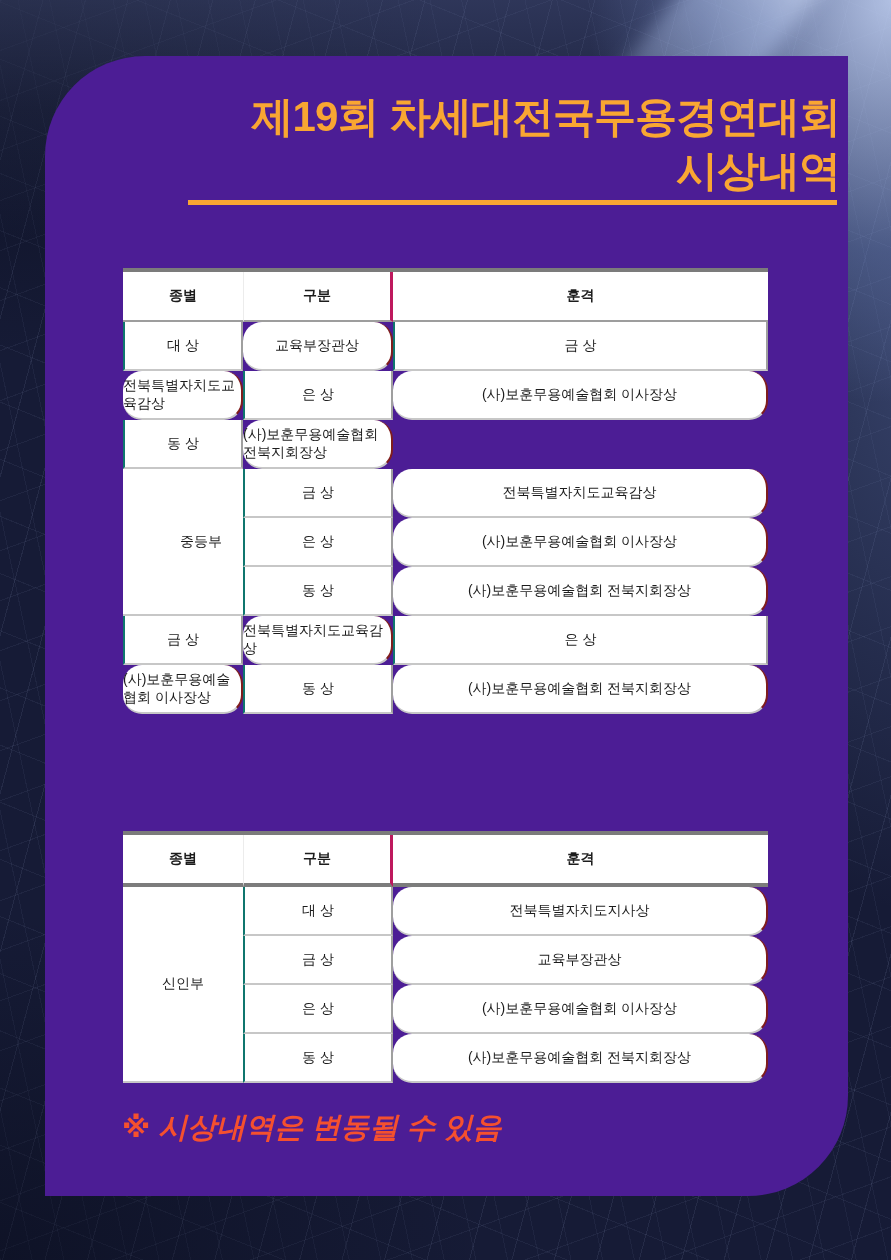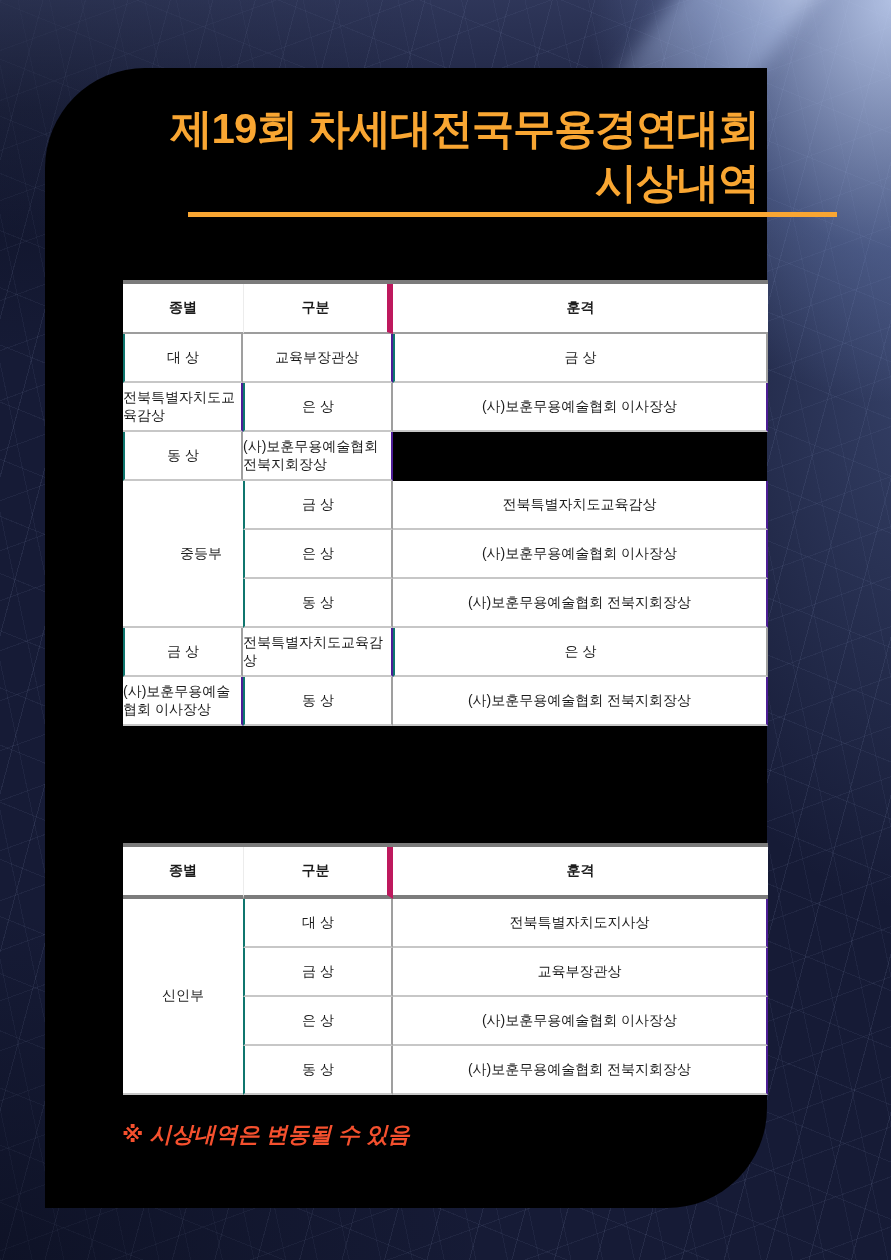--- a/index.html
+++ b/index.html
@@ -19,49 +19,49 @@
       repeating-linear-gradient(78deg,  rgba(142,156,200,0.07) 0 1px, rgba(0,0,0,0) 1px 31px),
       repeating-linear-gradient(160deg, rgba(152,166,206,0.08) 0 1px, rgba(0,0,0,0) 1px 47px);
   }
   .beam{
     position:absolute; top:-150px; right:-40px; width:110px; height:600px;
     transform:rotate(38deg); transform-origin:top right;
     background:linear-gradient(to bottom, rgba(242,247,255,0.95), rgba(185,203,242,0.5) 40%, rgba(150,172,220,0) 82%);
     filter:blur(9px); z-index:0;
   }
   .card{
-    position:absolute; left:45px; top:68px; width:722px; height:1140px;
-    background:#000000; border-radius:100px 0 100px 0; z-index:1;
+    position:absolute; left:45px; top:56px; width:803px; height:1140px;
+    background:#4c1d95; border-radius:100px 0 100px 0; z-index:1;
   }
   .title{
     position:absolute; top:34px; left:0; right:8px; text-align:right;
     color:#F9A632; font-weight:800; font-size:42px; line-height:54px; letter-spacing:-1px;
   }
   .underline{ position:absolute; top:144px; left:143px; width:649px; height:5px; background:#F9A632; }
   .tbl{
     position:absolute; left:78px; width:645px; display:grid;
     grid-template-columns:120px 150px 375px;
     border-top:4px solid #7b7b7b;
     font-size:14px; color:#1c1c1c;
   }
   .t1{ top:212px; grid-template-rows:50px repeat(10,49px); }
   .t2{ top:775px; grid-template-rows:52px repeat(4,49px); }
   .tbl > div{ background:#ffffff; display:flex; align-items:center; justify-content:center; }
   .hc{ font-weight:700; border-bottom:2px solid #9d9d9d; }
   .t2 .hc{ border-bottom:4px solid #7c7c7c; }
-  .hc.c2{ border-left:1px solid #ececec; border-right:6px solid #be185d; }
+  .hc.c2{ border-left:1px solid #ececec; border-right:3px solid #be185d; }
   .dc, .cat{ border-bottom:2px solid #c7c7c7; font-weight:500; }
   .cat{ grid-column:1; }
   .span4{ grid-row:span 4; }
   .span3{ grid-row:span 3;padding-left:36px; }
   .dc.c2{ border-left:2px solid #0f766e; border-right:2px solid #9f9f9f; }
-  .dc.c3{ border-right:2px solid #4c1d95; }
+  .dc.c3{ border-right:2px solid #7f1d1d;border-radius:19px; }
   .footnote{
     position:absolute; top:1052px; left:77px;
-    color:#F5502E; font-style:italic; font-weight:700; font-size:22px;
+    color:#F5502E; font-style:italic; font-weight:700; font-size:29px;
   }
 </style>
 </head>
 <body>
 
 <div class="beam"></div>
 
 <div class="card">
 
   <div class="title">

